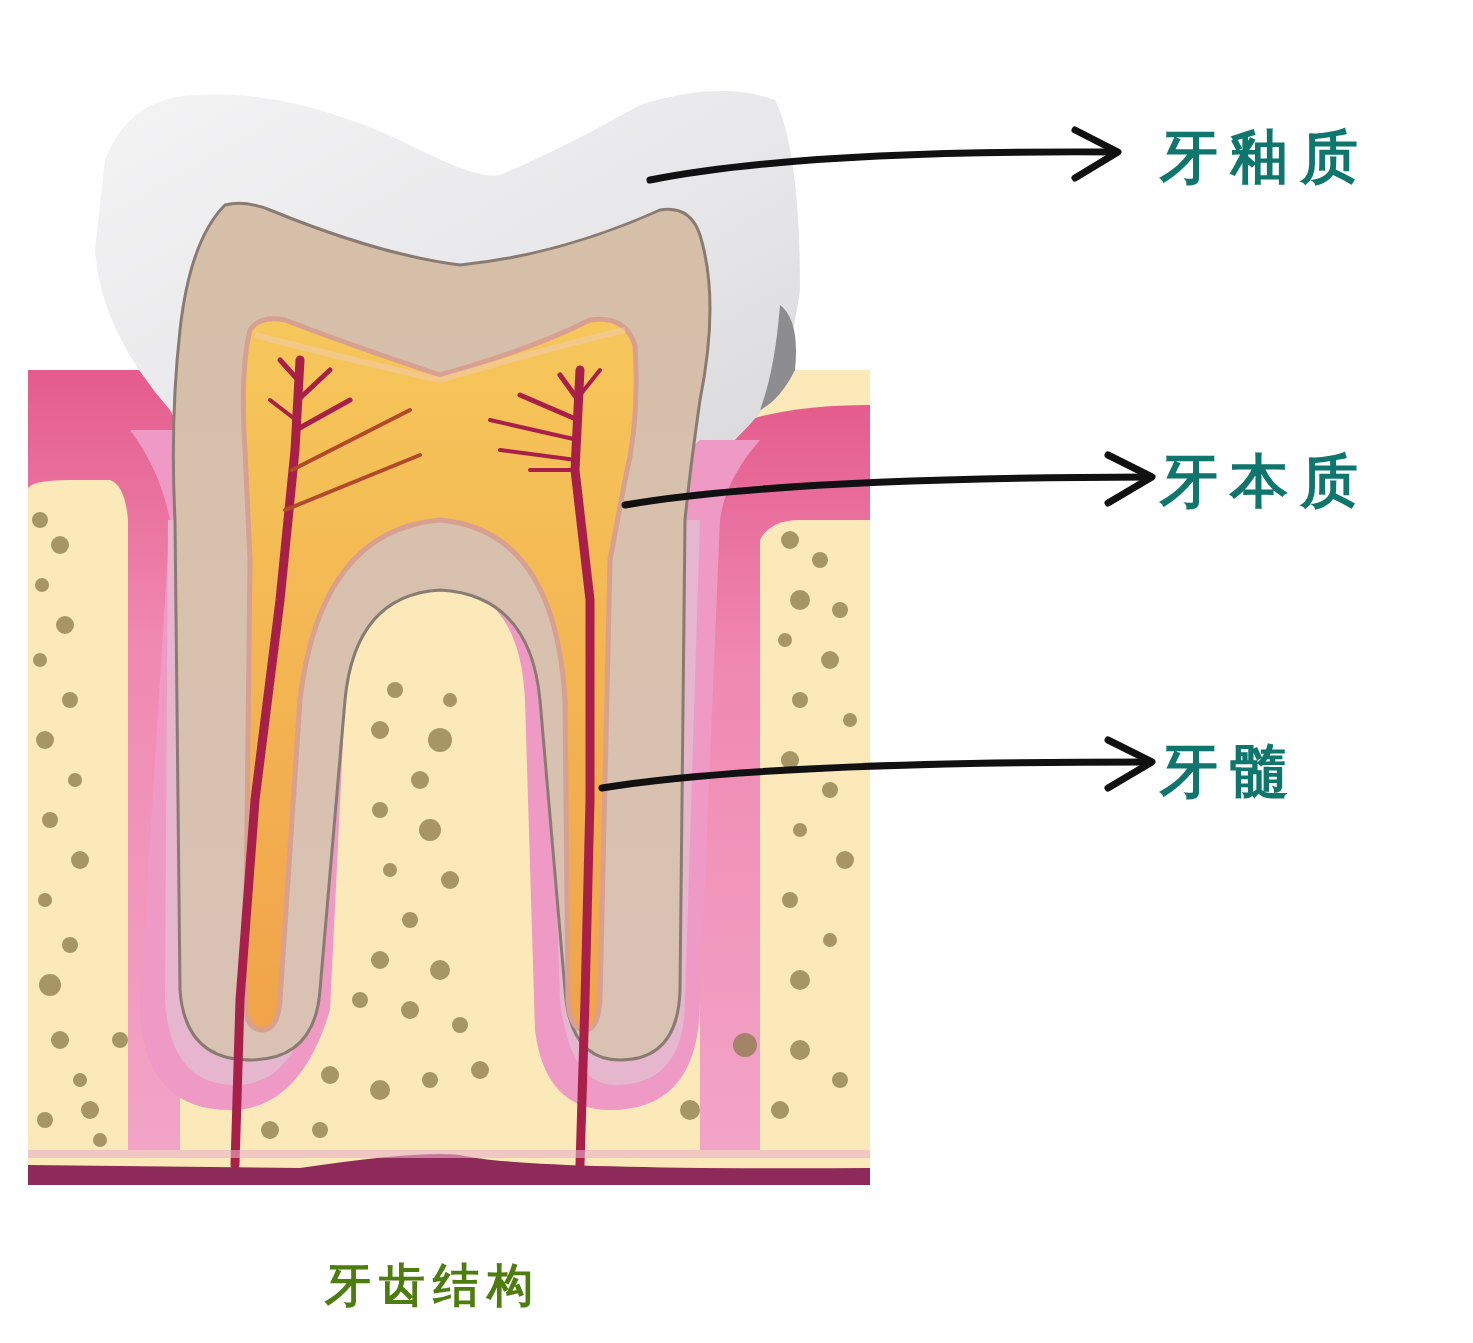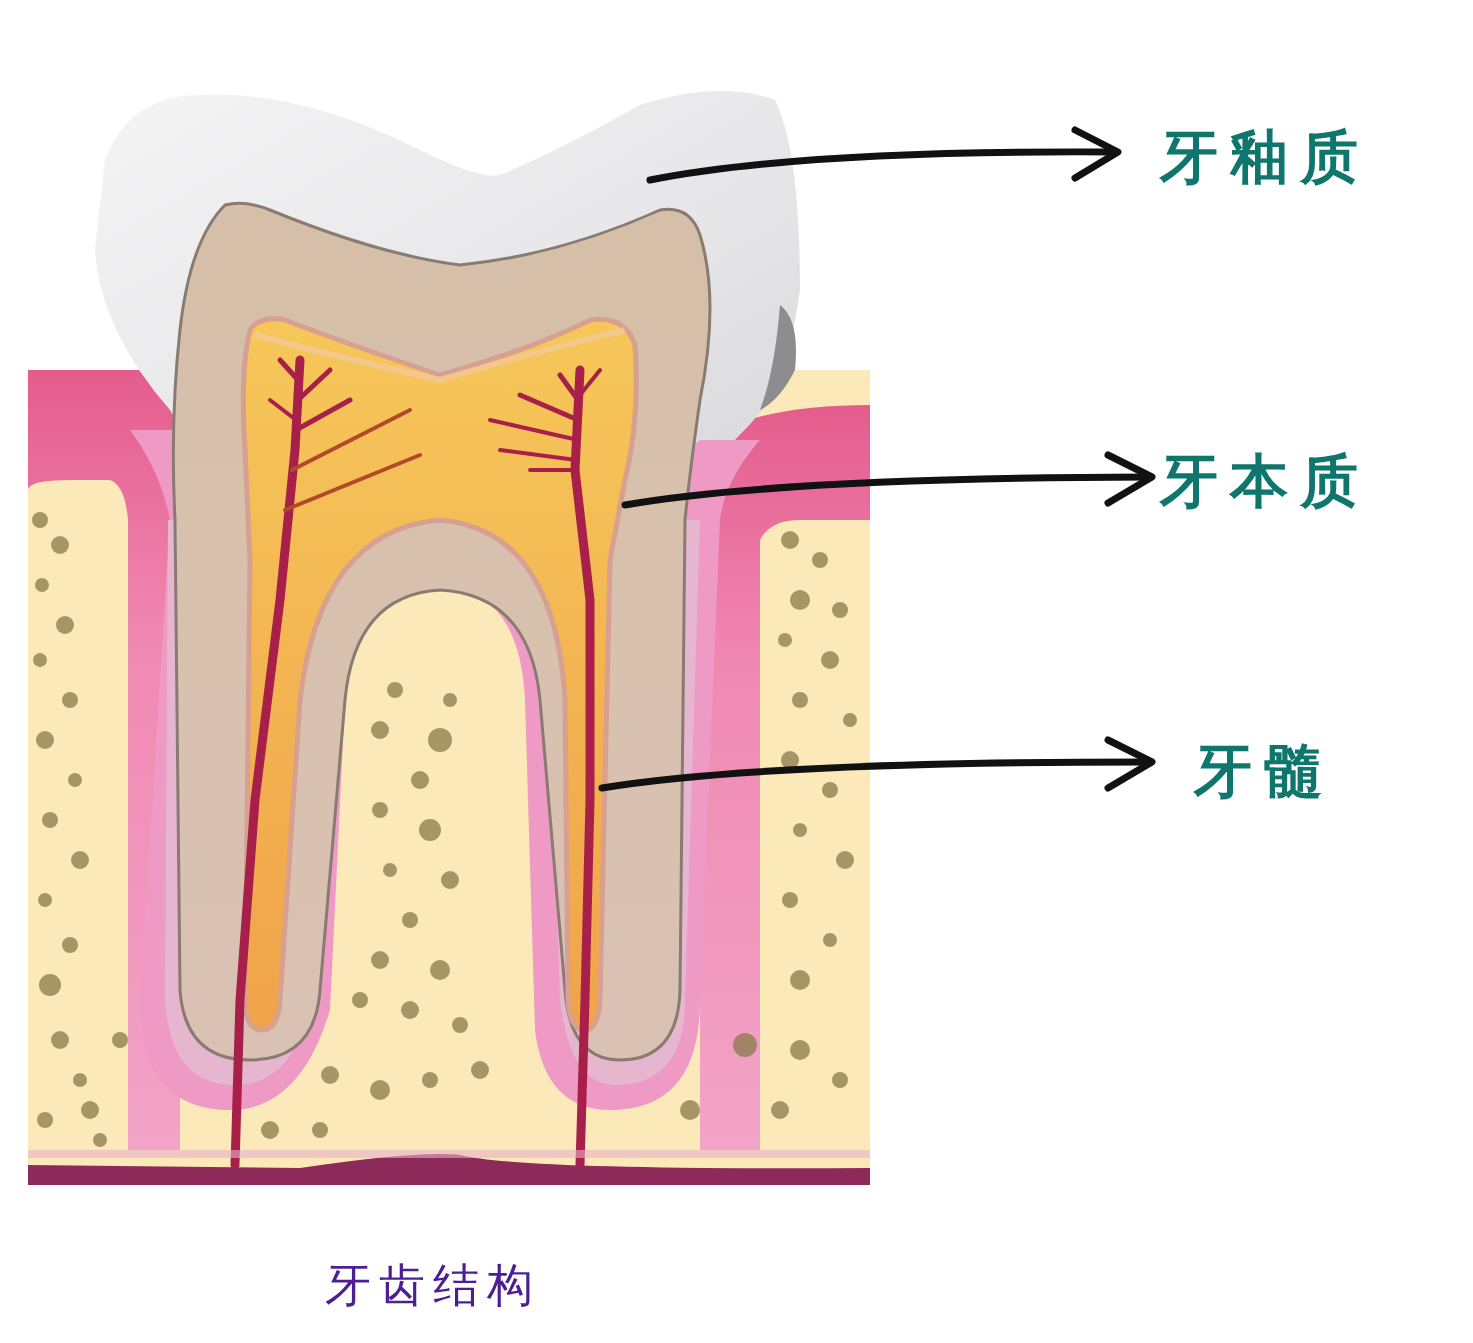--- a/index.html
+++ b/index.html
@@ -25,29 +25,29 @@
       position: absolute;
       color: #0f766e;
       font-size: 58px;
       font-weight: bold;
       letter-spacing: 12px;
       line-height: 1;
       white-space: nowrap;
     }
     #label-enamel { left: 1160px; top: 128px; }
     #label-dentin { left: 1160px; top: 452px; }
-    #label-pulp   { left: 1160px; top: 742px; margin-left: 34px; }
+    #label-pulp   { left: 1160px; top: 742px; }
     #caption {
       position: absolute;
       left: 325px;
       top: 1262px;
       font-size: 46px;
-      font-weight: normal;
+      font-weight: bold;
       letter-spacing: 8px;
-      color: #4c1d95;
+      color: #4d7c0f;
       line-height: 1;
       white-space: nowrap;
     }
   </style>
 </head>
 <body>
 
 <svg id="diagram" viewBox="0 0 1473 1343" xmlns="http://www.w3.org/2000/svg">
   <defs>
     <linearGradient id="enamelGrad" x1="0" y1="0" x2="1" y2="1">

